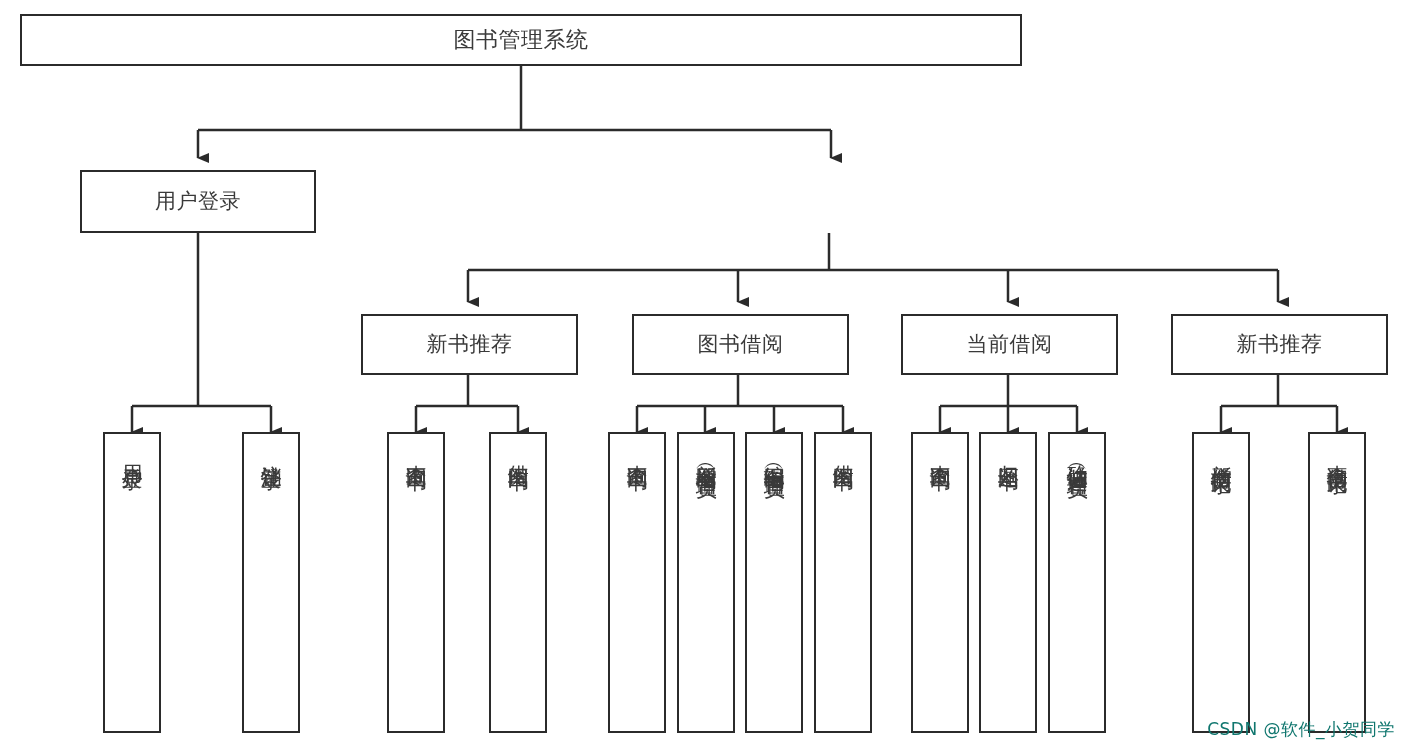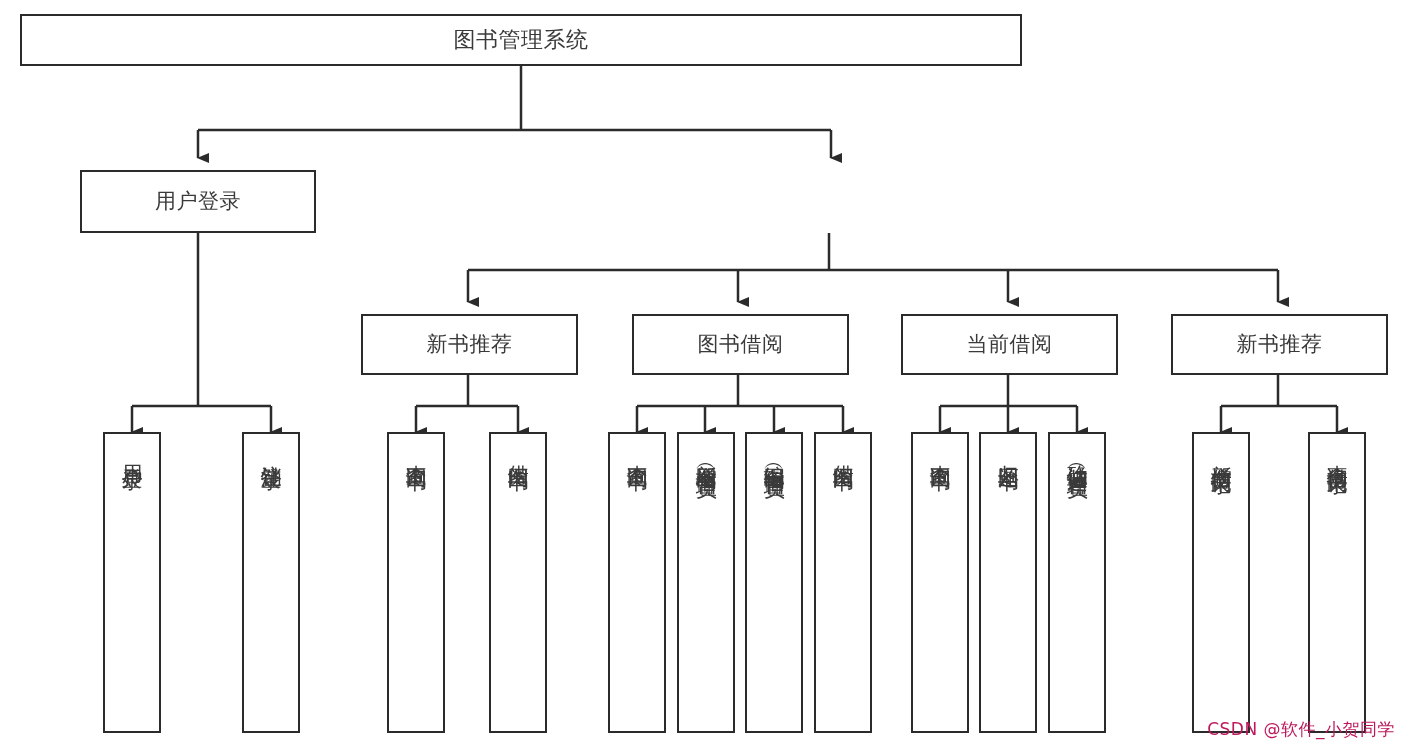--- a/index.html
+++ b/index.html
@@ -57,21 +57,21 @@
     line-height: 1.45;
     letter-spacing: 2px;
     color: #3a3a3a;
     white-space: nowrap;
   }
   .watermark {
     position: absolute;
     right: 10px;
     bottom: 6px;
     font-size: 17px;
-    color: #be185d;
+    color: #0f766e;
     letter-spacing: 0.5px;
     white-space: nowrap;
   }
 </style>
 </head>
 <body>
 
 <div id="canvas">
 
   <svg id="wires" viewBox="0 0 1405 747" xmlns="http://www.w3.org/2000/svg">

